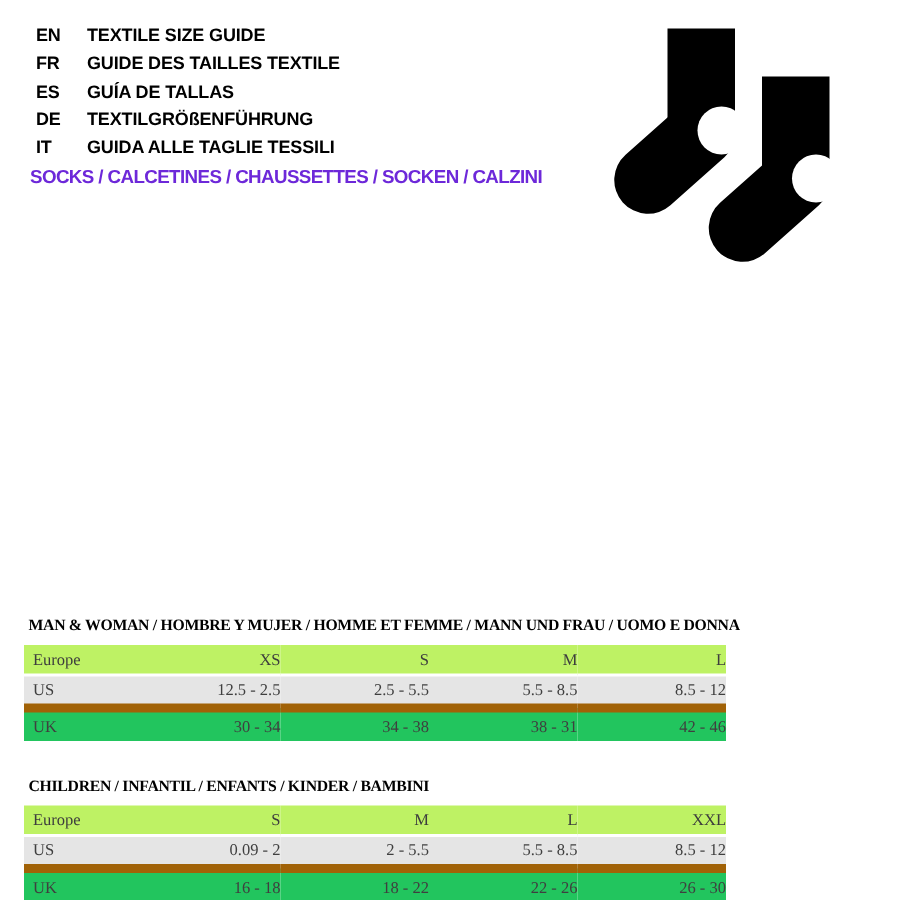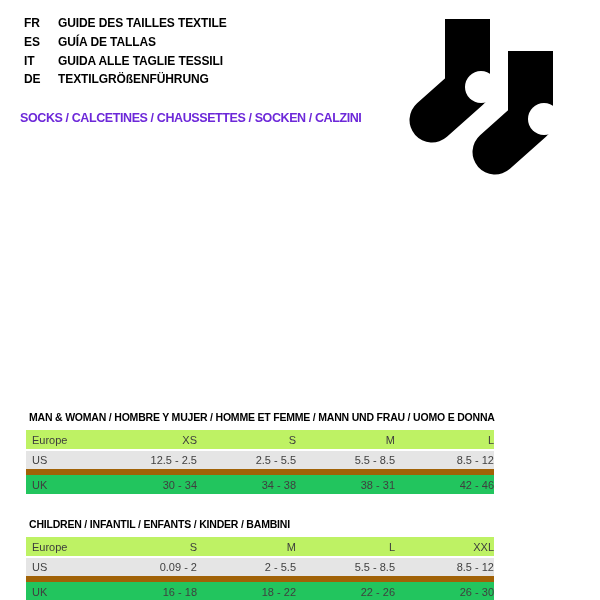--- a/index.html
+++ b/index.html
@@ -25,21 +25,21 @@
   .category-heading {
     position: absolute; left: 20px; top: 111px;
     font-size: 12.5px; font-weight: bold; letter-spacing: -0.4px;
     white-space: nowrap; color: #6d28d9;
   }
 
   
   .socks-icon-wrap { position: absolute; left: 404px; top: 16px; width: 165px; height: 165px; }
 
   
-  .tables-section { position: absolute; left: 26px; top: 412px; width: 468px; }
+  .tables-section { position: absolute; left: 16px; top: 412px; width: 468px; font-family: Liberation Serif, serif; }
   .table-block + .table-block { margin-top: 25px; }
   .table-title {
     font-size: 10.5px; font-weight: bold; letter-spacing: -0.2px;
     line-height: 11px; margin: 0 0 7px 3px; color: #000; white-space: nowrap;
   }
   table.size-table {
     border-collapse: collapse; width: 468px; table-layout: fixed;
     font-size: 11px; color: #3f3f3f;
   }
   table.size-table col.label-col { width: 72px; }
@@ -48,34 +48,38 @@
   table.size-table td.value-cell { text-align: right; }
   tr.header-row td { background: #bef264; border-bottom: 2px solid #ffffff; color: #3d3d3d; }
   tr.row-us td { background: #e5e5e5; height: 18px; border-bottom: 6px solid #a16207; }
   tr.row-uk td { background: #22c55e; }
 </style>
 </head>
 <body>
 
 <div class="lang-section">
   <div class="lang-row">
+    <span class="lang-code">EN</span>
+    <span class="lang-label">TEXTILE SIZE GUIDE</span>
+  </div>
+  <div class="lang-row">
     <span class="lang-code">FR</span>
     <span class="lang-label">GUIDE DES TAILLES TEXTILE</span>
   </div>
   <div class="lang-row">
     <span class="lang-code">ES</span>
     <span class="lang-label">GUÍA DE TALLAS</span>
   </div>
   <div class="lang-row">
+    <span class="lang-code">DE</span>
+    <span class="lang-label">TEXTILGRÖßENFÜHRUNG</span>
+  </div>
+  <div class="lang-row">
     <span class="lang-code">IT</span>
     <span class="lang-label">GUIDA ALLE TAGLIE TESSILI</span>
-  </div>
-  <div class="lang-row">
-    <span class="lang-code">DE</span>
-    <span class="lang-label">TEXTILGRÖßENFÜHRUNG</span>
   </div>
 </div>
 
 <div class="category-heading">SOCKS / CALCETINES / CHAUSSETTES / SOCKEN / CALZINI</div>
 
 <div class="socks-icon-wrap">
   <svg width="165" height="165" viewBox="0 0 165 165" xmlns="http://www.w3.org/2000/svg">
     <defs>
       <g id="sock">
         <rect x="41" y="3" width="45" height="70" fill="#000000"></rect>

